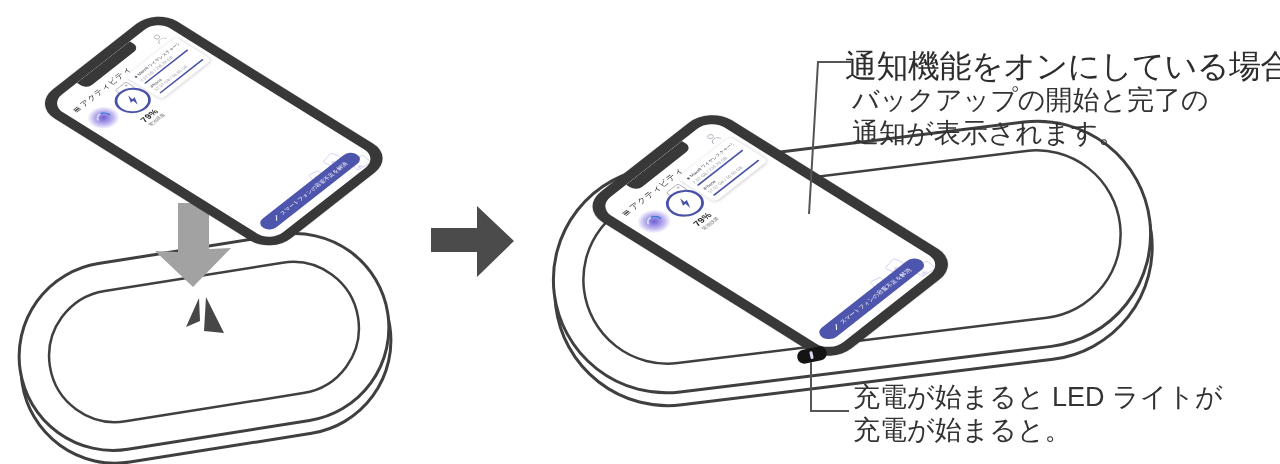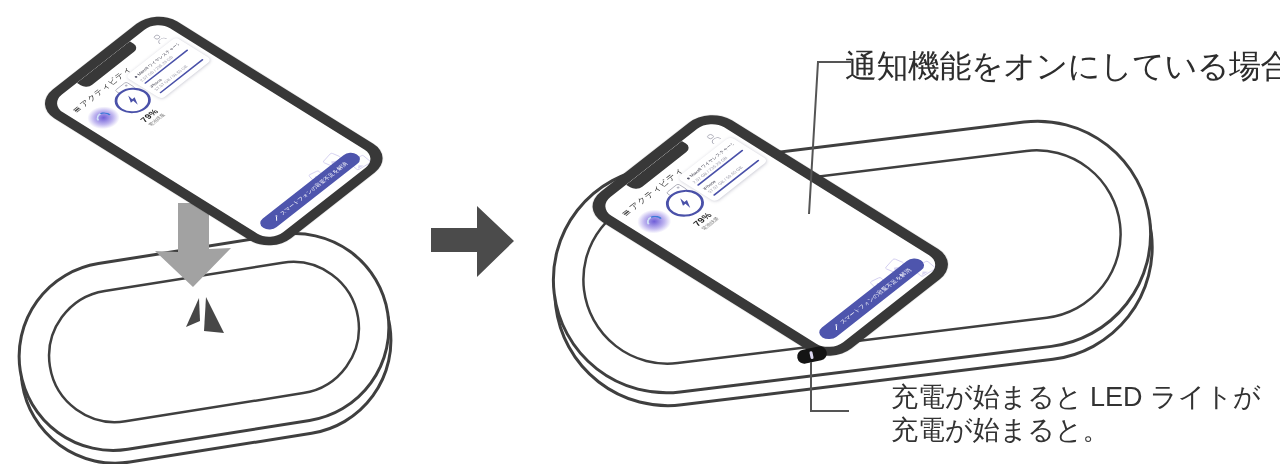--- a/index.html
+++ b/index.html
@@ -68,21 +68,21 @@
   
   .led{position:absolute;left:797px;top:348px;width:30px;height:14px;background:#141414;border-radius:7px;
        transform:rotate(-12deg);z-index:4;}
   .led::after{content:"";position:absolute;left:13px;top:3px;width:3px;height:8px;background:#ded9f2;border-radius:1.5px;}
 
   
   .callout-svg{position:absolute;left:0;top:0;z-index:5;}
   .anno{position:absolute;color:#2f2f2f;z-index:6;white-space:nowrap;}
   .anno-title{left:845px;top:45px;font-size:32px;font-weight:normal;letter-spacing:-.5px;color:#2d2d2d;}
   .anno-body{left:852px;top:84px;font-size:27px;line-height:33px;color:#333;}
-  .anno-led{left:853px;top:381px;font-size:27px;line-height:33px;color:#333;margin-left:38px;}
+  .anno-led{left:853px;top:381px;font-size:27px;line-height:33px;color:#333;}
 </style>
 </head>
 <body>
 
 <div class="stage">
 
   <svg class="pad-svg" width="1280" height="464">
     <g stroke="#3f3f3f" fill="none">
       <rect x="18" y="248" width="372" height="188" rx="94" stroke-width="3" transform="rotate(-9 204 342) translate(0 13)"></rect>
       <rect x="18" y="248" width="372" height="188" rx="94" stroke-width="3" fill="#ffffff" transform="rotate(-9 204 342)"></rect>
@@ -197,19 +197,21 @@
 
   <div class="led"></div>
 
   <svg class="callout-svg" width="1280" height="464">
     <path d="M851,62 L818,62 L809,214" stroke="#555" stroke-width="2" fill="none"></path>
     <path d="M811,362 L811,411 L849,411" stroke="#555" stroke-width="2" fill="none"></path>
   </svg>
 
   <div class="anno anno-title">通知機能をオンにしている場合</div>
   <div class="anno anno-body">
+    <div>バックアップの開始と完了の</div>
+    <div>通知が表示されます。</div>
   </div>
   <div class="anno anno-led">
     <div>充電が始まると LED ライトが</div>
     <div>充電が始まると。</div>
   </div>
 
 </div>
 
 </body></html>

